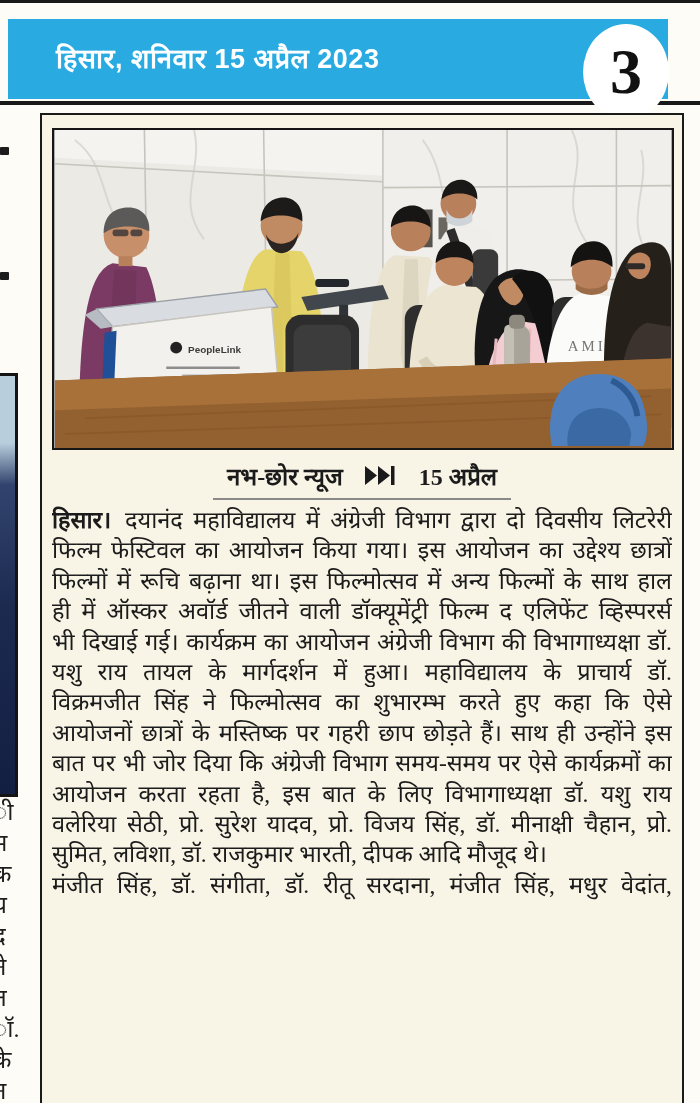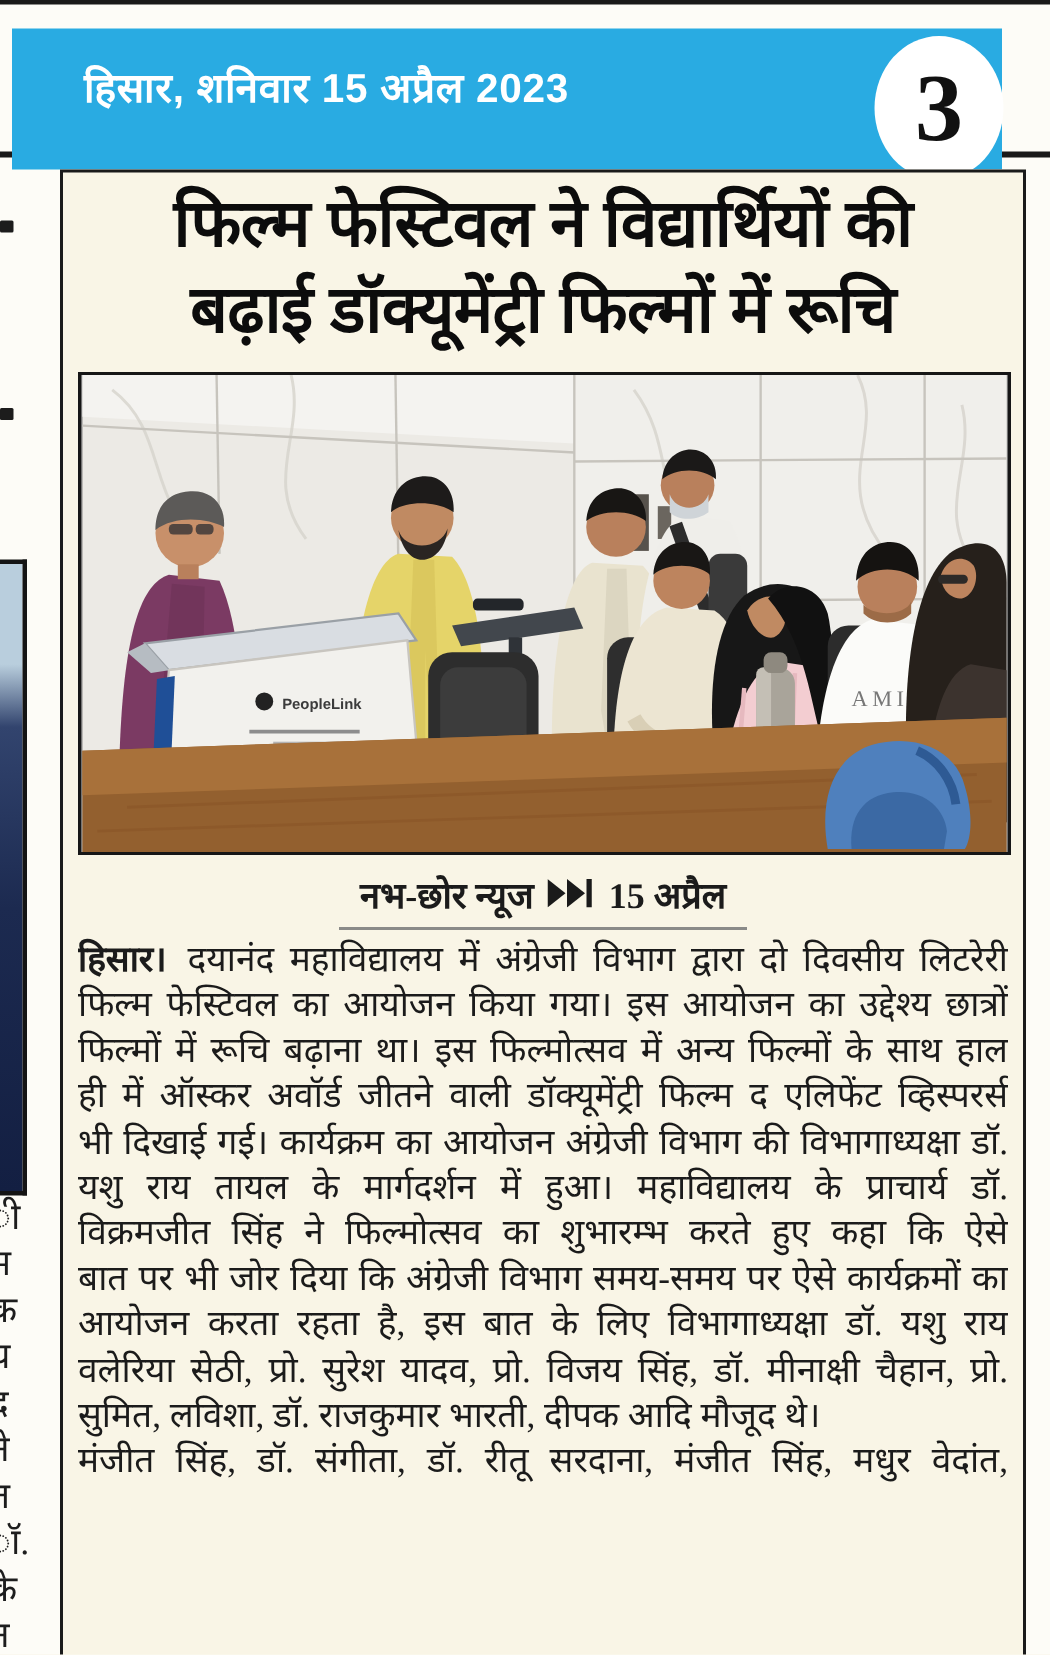--- a/index.html
+++ b/index.html
@@ -5,21 +5,21 @@
   html,body{margin:0;padding:0;}
   body{
     width:700px;height:1103px;position:relative;overflow:hidden;
     background:#fdfcf7;
     font-family:"Liberation Serif","DejaVu Serif",serif;
   }
   
   .top-rule{position:absolute;left:0;top:0;width:700px;height:3px;background:#191919;}
   .under-masthead-rule{position:absolute;left:0;top:101px;width:700px;height:4px;background:#191919;}
   
-  .masthead{position:absolute;left:8px;top:19px;width:660px;height:94px;background:#29abe2;}
+  .masthead{position:absolute;left:8px;top:19px;width:660px;height:80px;background:#29abe2;}
   .masthead-date{
     position:absolute;left:48px;top:0;height:77px;display:flex;align-items:center;
     color:#ffffff;font-family:"Liberation Sans","DejaVu Sans",sans-serif;
     font-weight:bold;font-size:27px;letter-spacing:.5px;
   }
   .page-circle{
     position:absolute;left:575px;top:5px;width:86px;height:96px;background:#ffffff;
     border-radius:50%;display:flex;align-items:center;justify-content:center;
   }
   .page-circle span{
@@ -43,27 +43,27 @@
     background:#f9f5e6;border:2.5px solid #1a1a1a;box-sizing:border-box;
     padding:0 10px;
   }
   .headline{
     margin-top:6px;text-align:center;color:#0c0c0c;
     font-family:"Liberation Sans","DejaVu Sans",sans-serif;
     font-weight:800;font-size:44px;line-height:57px;letter-spacing:-.5px;
   }
   .photo-frame{
     margin:13px auto 0 auto;width:618px;height:318px;border:2.5px solid #161616;
-    box-sizing:content-box;background:#737373;overflow:hidden;
+    box-sizing:content-box;background:#a3a3a3;overflow:hidden;
   }
   .byline-row{
     margin-top:9px;text-align:center;
   }
   .byline-inner{
-    display:inline-flex;align-items:center;gap:9px;padding:0 14px 6px 14px;
+    display:inline-flex;align-items:center;gap:22px;padding:0 14px 6px 14px;
     border-bottom:2px solid #8a8a88;
     font-weight:bold;font-size:24px;color:#1b1b1b;
     font-family:"Liberation Serif","DejaVu Serif",serif;
   }
   .ff-icon{display:inline-block;}
   .body-text{margin-top:5px;color:#1b1b1b;font-size:23.5px;}
   .body-line{
     line-height:30.4px;white-space:nowrap;text-align:justify;text-align-last:justify;
     overflow:hidden;
   }
@@ -91,24 +91,20 @@
 <span class="cut-char" style="top:862px;">क</span>
 <span class="cut-char" style="top:893px;">य</span>
 <span class="cut-char" style="top:924px;">द</span>
 <span class="cut-char" style="top:955px;">ने</span>
 <span class="cut-char" style="top:986px;">त</span>
 <span class="cut-char" style="top:1017px;">ॉ.</span>
 <span class="cut-char" style="top:1048px;">के</span>
 <span class="cut-char" style="top:1079px;">न</span>
 
 <div class="article-box">
-  <div class="headline">
-    <div>फिल्म फेस्टिवल ने विद्यार्थियों की</div>
-    <div>बढ़ाई डॉक्यूमेंट्री फिल्मों में रूचि</div>
-  </div>
 
   <div class="photo-frame">
     <svg width="618" height="318" viewBox="0 0 620 320">
 
       <rect x="0" y="0" width="620" height="320" fill="#eceae5"></rect>
       <polygon points="0,0 330,0 330,46 0,28" fill="#f4f3f0"></polygon>
       <rect x="330" y="0" width="290" height="235" fill="#f0efeb"></rect>
 
       <g stroke="#d6d3cc" stroke-width="2" opacity="0.8">
         <path d="M20,10 C60,40 40,90 90,120" fill="none"></path>
@@ -267,19 +263,20 @@
   </div>
 
   <div class="body-text">
     <div class="body-line"><span class="lead">हिसार।</span><span>दयानंद महाविद्यालय में अंग्रेजी विभाग द्वारा दो दिवसीय लिटरेरी</span></div>
     <div class="body-line">फिल्म फेस्टिवल का आयोजन किया गया। इस आयोजन का उद्देश्य छात्रों</div>
     <div class="body-line">फिल्मों में रूचि बढ़ाना था। इस फिल्मोत्सव में अन्य फिल्मों के साथ हाल</div>
     <div class="body-line">ही में ऑस्कर अवॉर्ड जीतने वाली डॉक्यूमेंट्री फिल्म द एलिफेंट व्हिस्परर्स</div>
     <div class="body-line">भी दिखाई गई। कार्यक्रम का आयोजन अंग्रेजी विभाग की विभागाध्यक्षा डॉ.</div>
     <div class="body-line">यशु राय तायल के मार्गदर्शन में हुआ। महाविद्यालय के प्राचार्य डॉ.</div>
     <div class="body-line">विक्रमजीत सिंह ने फिल्मोत्सव का शुभारम्भ करते हुए कहा कि ऐसे</div>
+    <div class="body-line">आयोजनों छात्रों के मस्तिष्क पर गहरी छाप छोड़ते हैं। साथ ही उन्होंने इस</div>
     <div class="body-line">बात पर भी जोर दिया कि अंग्रेजी विभाग समय-समय पर ऐसे कार्यक्रमों का</div>
     <div class="body-line">आयोजन करता रहता है, इस बात के लिए विभागाध्यक्षा डॉ. यशु राय</div>
     <div class="body-line">वलेरिया सेठी, प्रो. सुरेश यादव, प्रो. विजय सिंह, डॉ. मीनाक्षी चैहान, प्रो.</div>
     <div class="body-line last">सुमित, लविशा, डॉ. राजकुमार भारती, दीपक आदि मौजूद थे।</div>
     <div class="body-line">मंजीत सिंह, डॉ. संगीता, डॉ. रीतू सरदाना, मंजीत सिंह, मधुर वेदांत,</div>
   </div>
 </div>
 
 </body></html>

